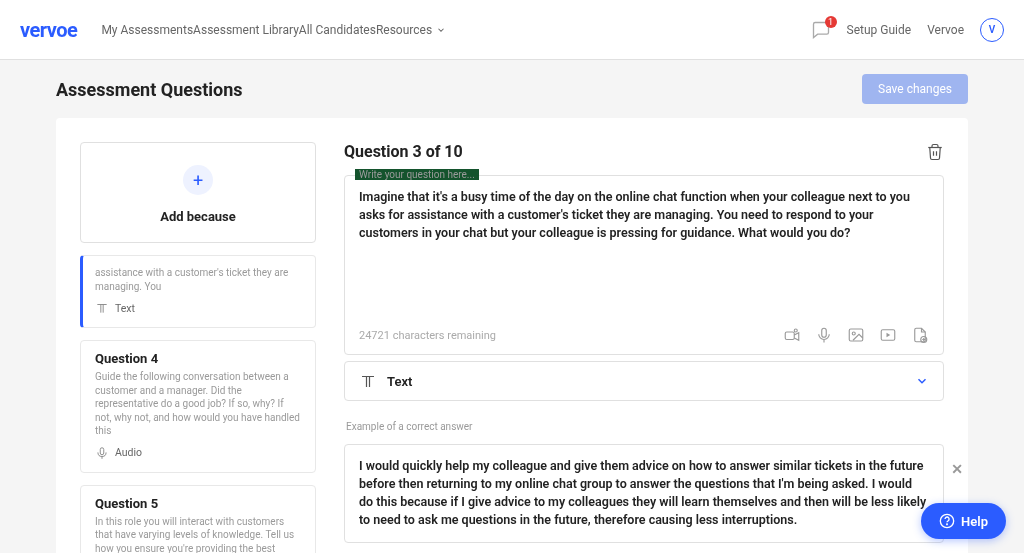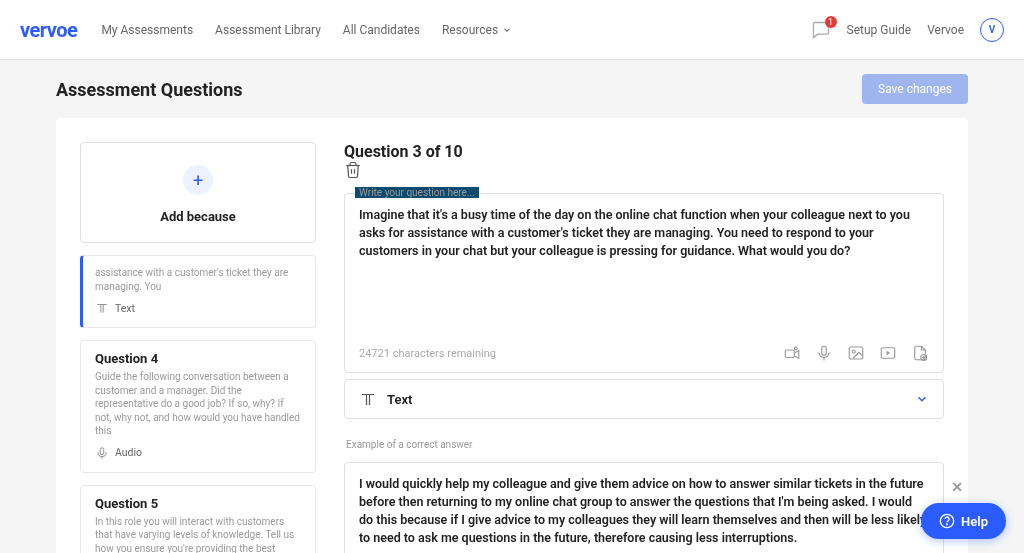--- a/index.html
+++ b/index.html
@@ -1,21 +1,21 @@
 <!DOCTYPE html>
 <html><head>
 <meta charset="utf-8">
 <style>
 * { margin: 0; padding: 0; box-sizing: border-box; font-family: -apple-system, BlinkMacSystemFont, "Segoe UI", Roboto, "Helvetica Neue", Arial, sans-serif; }
 body { background: #f5f5f5; color: #333; }
 
 
 .topbar { background: #fff; border-bottom: 1px solid #e0e0e0; height: 60px; display: flex; align-items: center; padding: 0 20px; }
 .logo { font-size: 20px; font-weight: 700; color: #2b5cff; letter-spacing: -0.5px; margin-right: 24px; }
-.nav { display: flex; gap: 22px; align-items: center; }
+.nav { display: flex; align-items: center; }
 .nav-item { font-size: 12px; color: #666; cursor: pointer; display: flex; align-items: center; gap: 4px; }
 .topbar-right { margin-left: auto; display: flex; align-items: center; gap: 16px; }
 .notif { position: relative; }
 .notif-badge { position: absolute; top: -4px; right: -6px; background: #e53935; color: #fff; font-size: 9px; width: 12px; height: 12px; border-radius: 50%; display: flex; align-items: center; justify-content: center; }
 .avatar { width: 24px; height: 24px; border: 1.5px solid #2b5cff; border-radius: 50%; display: flex; align-items: center; justify-content: center; font-size: 10px; color: #2b5cff; font-weight: 600; }
 
 
 .page-head { display: flex; align-items: center; justify-content: space-between; padding: 14px 56px; }
 .page-title { font-size: 18px; font-weight: 700; color: #222; }
 .save-btn { background: #9fb5f0; color: #fff; border: none; padding: 8px 16px; border-radius: 4px; font-size: 12px; cursor: pointer; }
@@ -31,26 +31,26 @@
 
 .qcard { border: 1px solid #e8e8e8; border-radius: 4px; padding: 10px 14px 12px 14px; font-size: 11px; color: #888; cursor: pointer; position: relative; }
 .qcard.active { border-left: 3px solid #2b5cff; padding-left: 12px; }
 .qcard .qtitle { font-weight: 700; font-size: 13px; color: #222; margin-bottom: 4px; }
 .qcard .qdesc { font-size: 10px; line-height: 1.35; color: #9a9a9a; margin-bottom: 8px; }
 .qcard .qmeta { display: flex; align-items: center; gap: 6px; font-size: 10.5px; color: #666; margin-top: 4px; }
 .ic { width: 14px; height: 14px; color: #888; flex-shrink: 0; }
 
 
 .mainpanel { flex: 1; display: flex; flex-direction: column; }
-.mp-head { display: flex; justify-content: space-between; align-items: flex-start; margin-bottom: 14px; flex-direction: column; }
+.mp-head { display: flex; justify-content: space-between; align-items: flex-end; margin-bottom: 14px; }
 .mp-title { font-weight: 700; font-size: 16px; color: #222; }
 .trash { cursor: pointer; color: #555; }
 
 .fieldset { border: 1px solid #e0e0e0; border-radius: 4px; padding: 12px 14px 10px 14px; position: relative; }
-.fieldset .legend { position: absolute; top: -7px; left: 10px; background: #0c4a6e; padding: 0 4px; font-size: 10px; color: #9a9a9a; }
+.fieldset .legend { position: absolute; top: -7px; left: 10px; background: #14532d; padding: 0 4px; font-size: 10px; color: #9a9a9a; }
 .qtext { font-size: 12.5px; font-weight: 600; color: #222; line-height: 1.45; min-height: 130px; }
 .toolbar-row { display: flex; justify-content: space-between; align-items: center; margin-top: 8px; color: #888; }
 .char-remain { font-size: 11px; color: #aaa; }
 .tb-icons { display: flex; gap: 14px; }
 .tb-icons svg { width: 18px; height: 18px; color: #999; cursor: pointer; }
 
 .helper { font-size: 10.5px; color: #888; margin-top: 8px; }
 
 .typeselect { display: flex; align-items: center; gap: 10px; padding: 6px 4px; }
 .typeselect .tlabel { font-size: 13px; font-weight: 600; color: #222; }

